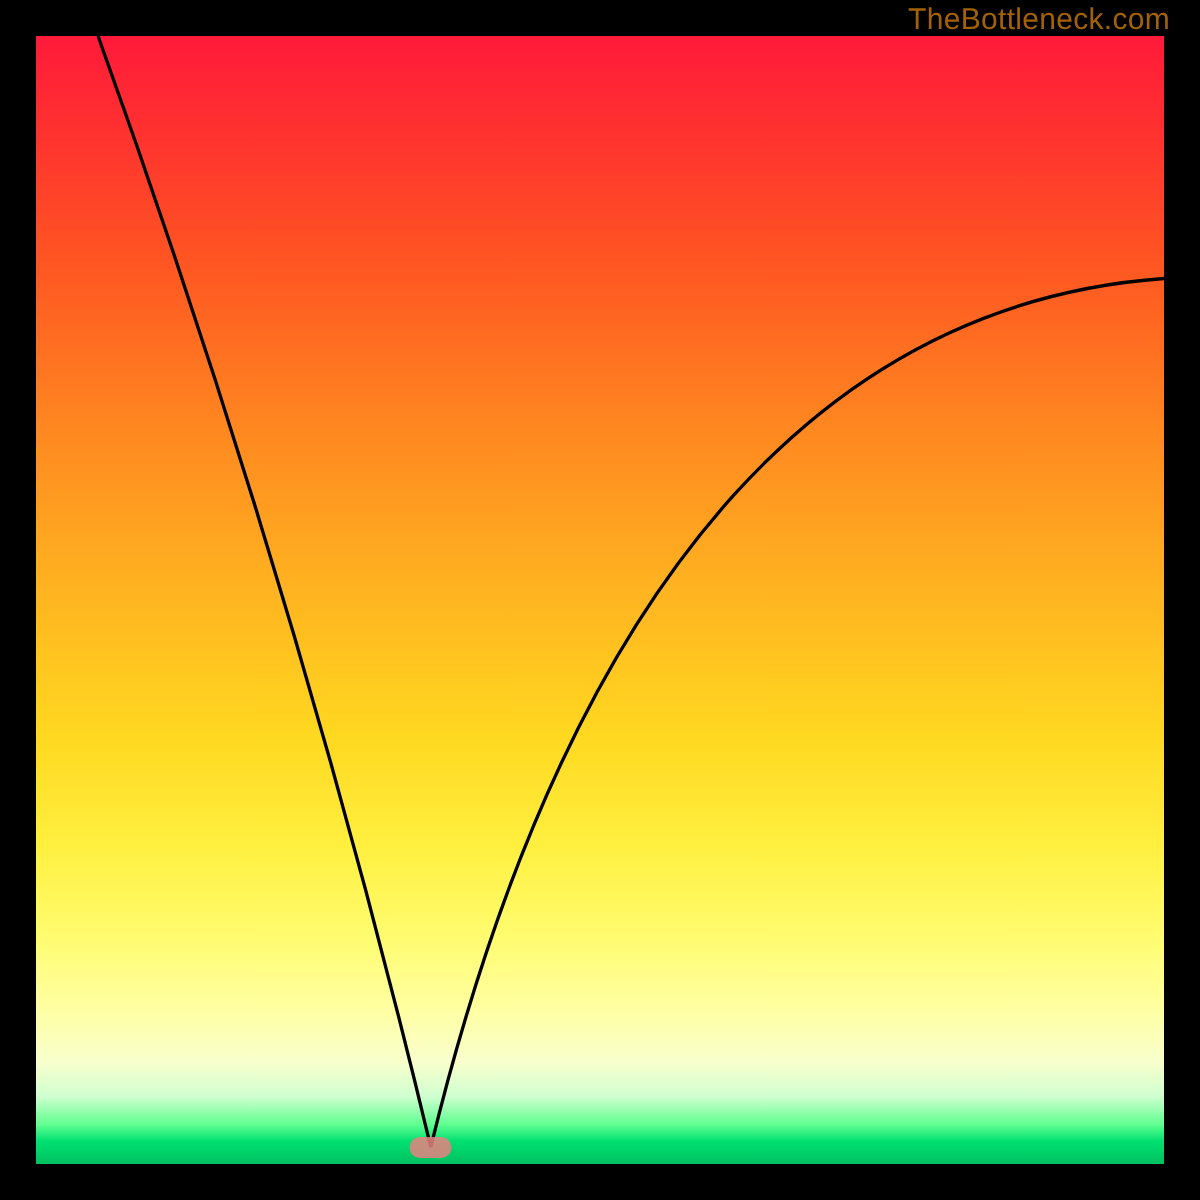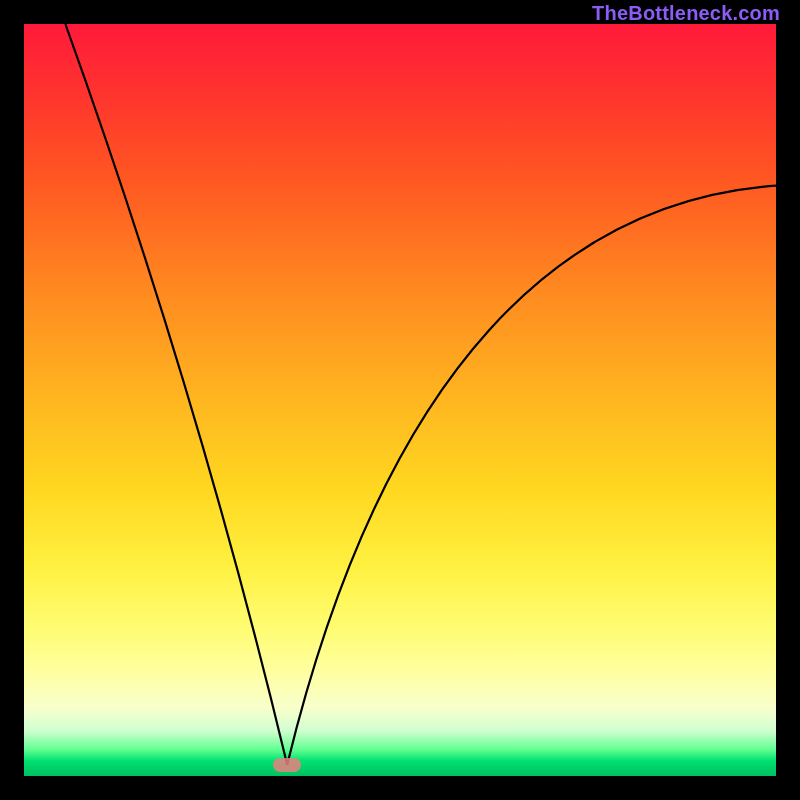--- a/index.html
+++ b/index.html
@@ -30,23 +30,23 @@
       #d0ffd0 94%,
       #60ff90 96.5%,
       #00e070 98%,
       #00c060 100%
     );
   }
   .watermark {
     position: absolute;
     top: 2px;
     right: 20px;
-    color: #8b5cf6;
+    color: #a16207;
     font-size: 20px;
-    font-weight: 700;
+    font-weight: 400;
     letter-spacing: 0.2px;
   }
   svg.curve {
     position: absolute;
     left: 0; top: 0;
     width: 752px;
     height: 752px;
   }
   .marker {
     position: absolute;

